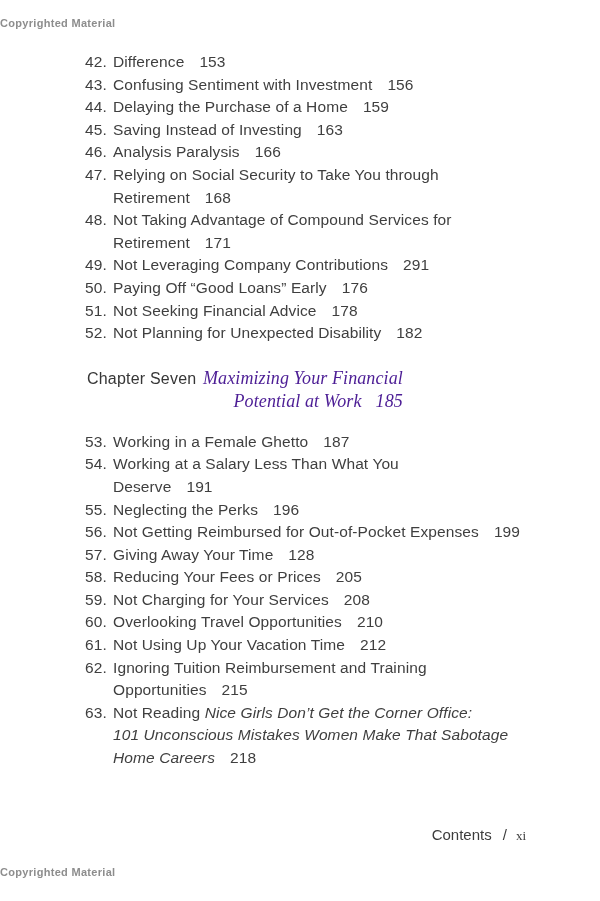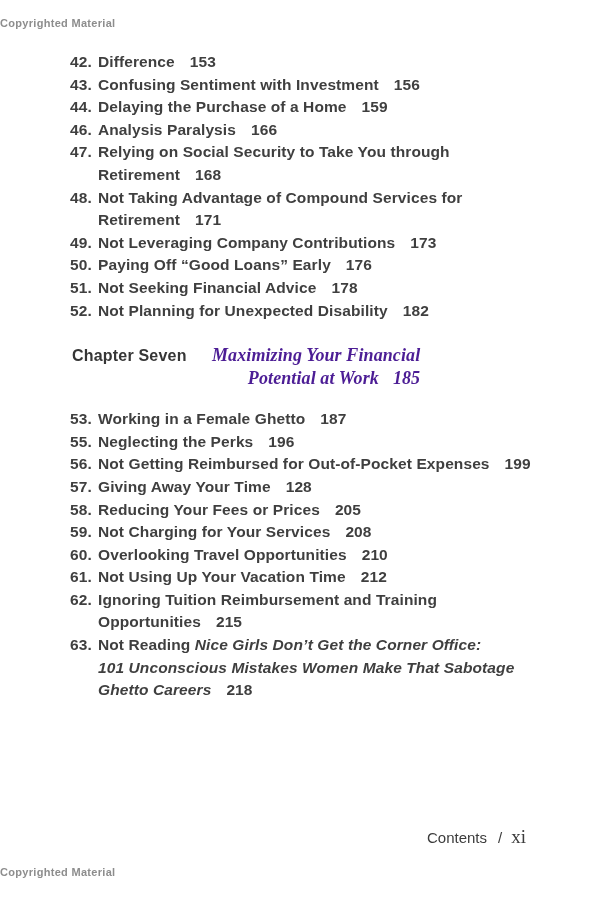--- a/index.html
+++ b/index.html
@@ -16,39 +16,37 @@
     position:absolute;left:0;width:100%;
     text-align:left;
     font-size:11px;font-weight:bold;
     letter-spacing:0.3px;
     color:#8d8d8d;
   }
   .copyright-top{top:17px;}
   .copyright-bottom{top:866px;}
   .toc{
     position:absolute;
-    top:51px;left:98px;right:40px;
+    top:51px;left:113px;right:40px;
     font-size:15.5px;
     line-height:22.6px;
     letter-spacing:0.1px;
-    font-weight:bold;
   }
   .toc-item{position:relative;}
   .toc-line{white-space:nowrap;}
   .toc-num{
     position:absolute;left:-28px;top:0;
   }
   .toc-page{margin-left:15px;}
   .italic{font-style:italic;}
   .chapter{
     display:flex;
     margin-left:-26px;
     margin-top:22px;
     line-height:23px;
-    gap:24px;
   }
   .chapter-label{
     width:116px;
     flex:0 0 116px;
     font-size:16px;
     letter-spacing:0.2px;
     color:#363636;
   }
   .chapter-title{
     font-family:"Liberation Serif",serif;
@@ -62,21 +60,21 @@
   .page-footer{
     position:absolute;
     top:826px;right:74px;
     font-size:15px;
     color:#3c3c3c;
     white-space:nowrap;
   }
   .footer-sep{margin:0 9px 0 11px;}
   .footer-roman{
     font-family:"Liberation Serif",serif;
-    font-size:19px;
+    font-size:13px;
   }
 </style>
 </head>
 <body>
 
 <div class="copyright copyright-top">Copyrighted Material</div>
 
 <div class="toc">
 
   <div class="part1" id="toc-part1">
@@ -84,32 +82,35 @@
         <div class="toc-line"><span class="toc-num">42.</span></div>
         <div class="toc-line"><span>Difference</span><span class="toc-page">153</span></div>
       </div>
       <div class="toc-item">
         <div class="toc-line"><span class="toc-num">43.</span><span>Confusing Sentiment with Investment</span><span class="toc-page">156</span></div>
       </div>
       <div class="toc-item">
         <div class="toc-line"><span class="toc-num">44.</span><span>Delaying the Purchase of a Home</span><span class="toc-page">159</span></div>
       </div>
       <div class="toc-item">
+        <div class="toc-line"><span class="toc-num">45.</span><span>Saving Instead of Investing</span><span class="toc-page">163</span></div>
+      </div>
+      <div class="toc-item">
         <div class="toc-line"><span class="toc-num">46.</span><span>Analysis Paralysis</span><span class="toc-page">166</span></div>
       </div>
       <div class="toc-item">
         <div class="toc-line"><span class="toc-num">47.</span><span>Relying on Social Security to Take You through</span></div>
         <div class="toc-line"><span>Retirement</span><span class="toc-page">168</span></div>
       </div>
       <div class="toc-item">
         <div class="toc-line"><span class="toc-num">48.</span><span>Not Taking Advantage of Compound Services for</span></div>
         <div class="toc-line"><span>Retirement</span><span class="toc-page">171</span></div>
       </div>
       <div class="toc-item">
-        <div class="toc-line"><span class="toc-num">49.</span><span>Not Leveraging Company Contributions</span><span class="toc-page">173</span></div>
+        <div class="toc-line"><span class="toc-num">49.</span><span>Not Leveraging Company Contributions</span><span class="toc-page">291</span></div>
       </div>
       <div class="toc-item">
         <div class="toc-line"><span class="toc-num">50.</span><span>Paying Off “Good Loans” Early</span><span class="toc-page">176</span></div>
       </div>
       <div class="toc-item">
         <div class="toc-line"><span class="toc-num">51.</span><span>Not Seeking Financial Advice</span><span class="toc-page">178</span></div>
       </div>
       <div class="toc-item">
         <div class="toc-line"><span class="toc-num">52.</span><span>Not Planning for Unexpected Disability</span><span class="toc-page">182</span></div>
       </div>
@@ -121,20 +122,24 @@
       <div class="ct-line1">Maximizing Your Financial</div>
       <div class="ct-line2">
         <span>Potential at Work</span><span class="chapter-page">185</span>
       </div>
     </div>
   </div>
 
   <div class="part2" id="toc-part2">
       <div class="toc-item">
         <div class="toc-line"><span class="toc-num">53.</span><span>Working in a Female Ghetto</span><span class="toc-page">187</span></div>
+      </div>
+      <div class="toc-item">
+        <div class="toc-line"><span class="toc-num">54.</span><span>Working at a Salary Less Than What You</span></div>
+        <div class="toc-line"><span>Deserve</span><span class="toc-page">191</span></div>
       </div>
       <div class="toc-item">
         <div class="toc-line"><span class="toc-num">55.</span><span>Neglecting the Perks</span><span class="toc-page">196</span></div>
       </div>
       <div class="toc-item">
         <div class="toc-line"><span class="toc-num">56.</span><span>Not Getting Reimbursed for Out-of-Pocket Expenses</span><span class="toc-page">199</span></div>
       </div>
       <div class="toc-item">
         <div class="toc-line"><span class="toc-num">57.</span><span>Giving Away Your Time</span><span class="toc-page">128</span></div>
       </div>
@@ -150,21 +155,21 @@
       <div class="toc-item">
         <div class="toc-line"><span class="toc-num">61.</span><span>Not Using Up Your Vacation Time</span><span class="toc-page">212</span></div>
       </div>
       <div class="toc-item">
         <div class="toc-line"><span class="toc-num">62.</span><span>Ignoring Tuition Reimbursement and Training</span></div>
         <div class="toc-line"><span>Opportunities</span><span class="toc-page">215</span></div>
       </div>
       <div class="toc-item">
         <div class="toc-line"><span class="toc-num">63.</span><span>Not Reading </span><span class="italic">Nice Girls Don’t Get the Corner Office:</span></div>
         <div class="toc-line"><span class="italic">101 Unconscious Mistakes Women Make That Sabotage</span></div>
-        <div class="toc-line"><span class="italic">Ghetto Careers</span><span class="toc-page">218</span></div>
+        <div class="toc-line"><span class="italic">Home Careers</span><span class="toc-page">218</span></div>
       </div>
     </div>
 
 </div>
 
 <div class="page-footer">
   <span>Contents</span><span class="footer-sep">/</span><span class="footer-roman">xi</span>
 </div>
 
 <div class="copyright copyright-bottom">Copyrighted Material</div>

